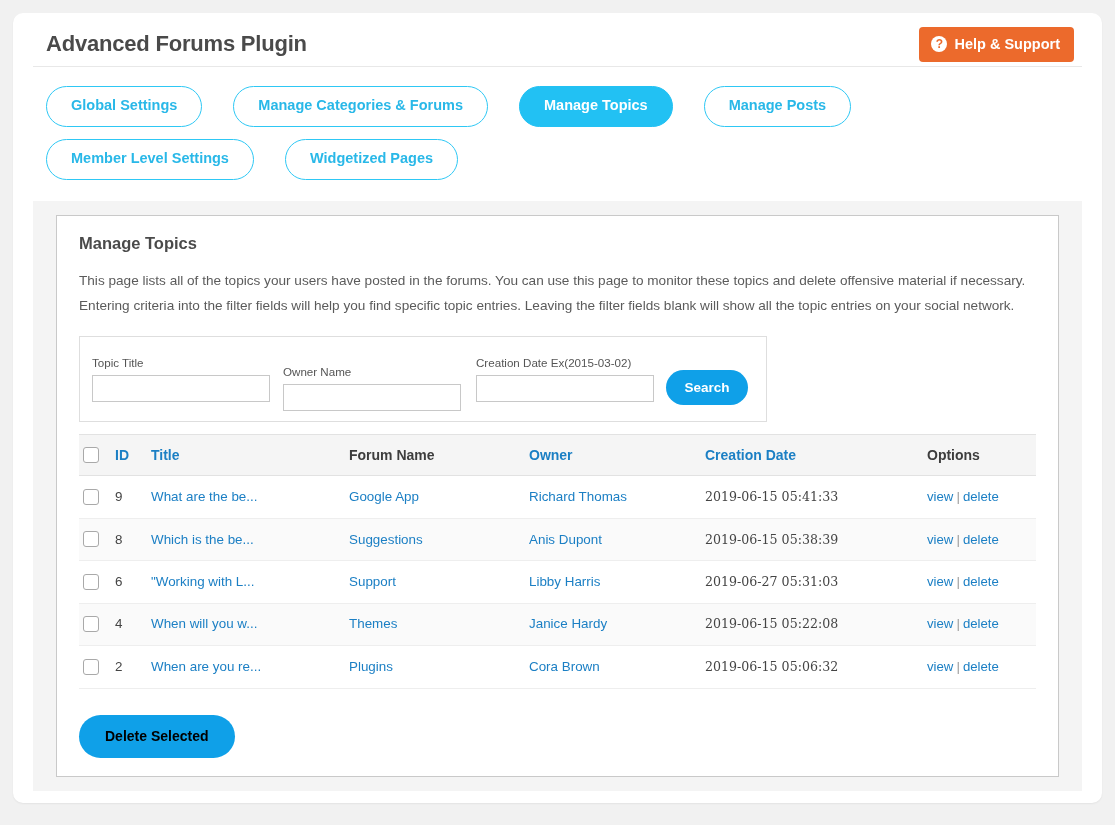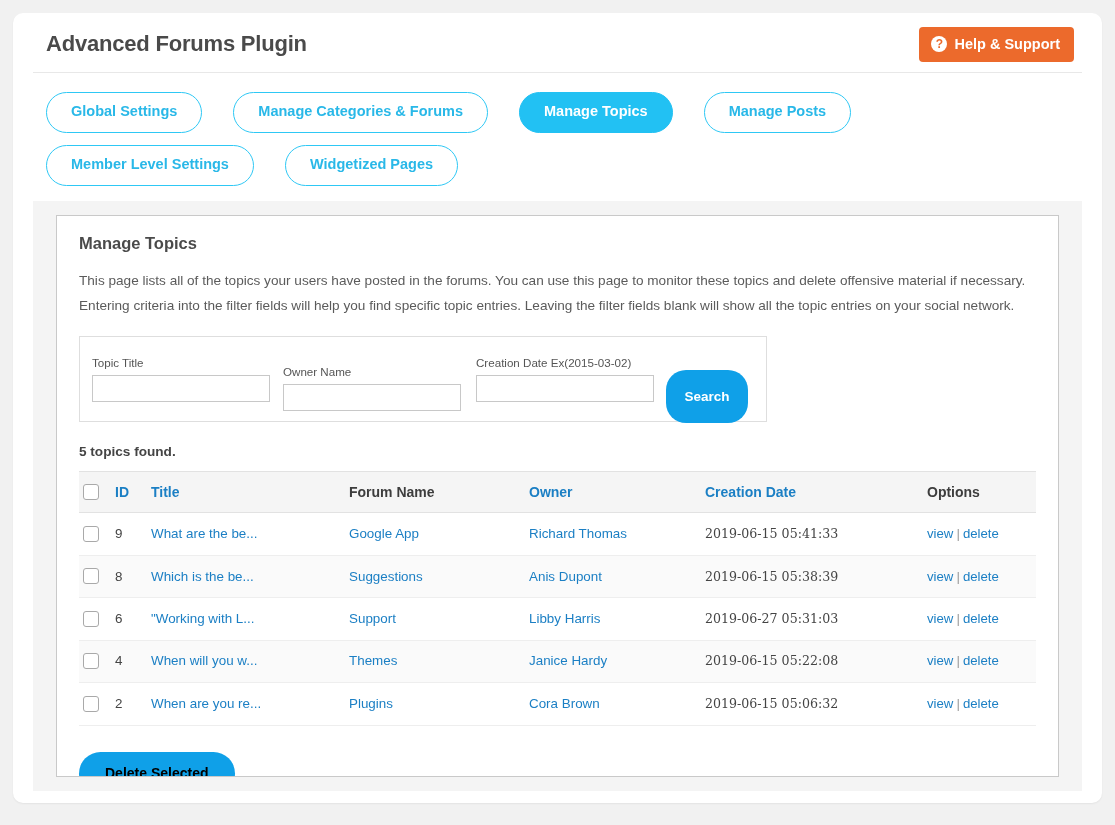--- a/index.html
+++ b/index.html
@@ -24,21 +24,21 @@
     top: 13px;
     width: 1089px;
     height: 790px;
     background: #ffffff;
     border-radius: 10px;
     box-shadow: 0 1px 2px rgba(0,0,0,0.06);
   }
   
   .card-header {
     position: relative;
-    height: 60px;
+    height: 54px;
     margin: 0 20px 0 20px;
     border-bottom: 1px solid #e8e8e8;
   }
   .plugin-title {
     position: absolute;
     left: 13px;
     top: 18px;
     font-size: 22px;
     font-weight: bold;
     color: #4a4a4a;
@@ -168,21 +168,21 @@
   .field.f3 { left: 396px; }
   .search-btn {
     position: absolute;
     left: 586px;
     top: 33px;
     background: #0fa0e8;
     color: #ffffff;
     border: none;
     border-radius: 20px;
     width: 82px;
-    height: 53px;
+    height: 35px;
     font-size: 13.5px;
     font-weight: bold;
     font-family: "Liberation Sans", sans-serif;
     cursor: pointer;
   }
   
   .found {
     margin-top: 22px;
     font-size: 13.6px;
     font-weight: bold;
@@ -297,21 +297,20 @@
             <label class="field-label">Owner Name</label>
             <input type="text" value="" style="">
           </div>
           <div class="field f3">
             <label class="field-label">Creation Date Ex(2015-03-02)</label>
             <input type="text" value="" style="">
           </div>
           <button class="search-btn">Search</button>
         </div>
 
-        <div class="found">5 topics found.</div>
 
         <table class="topics">
           <thead>
             <tr>
               <th class="col-cb">
                 <input type="checkbox" style="">
               </th>
               <th class="col-id link">ID</th>
               <th class="col-ttl link">Title</th>
               <th class="col-frm">Forum Name</th>

